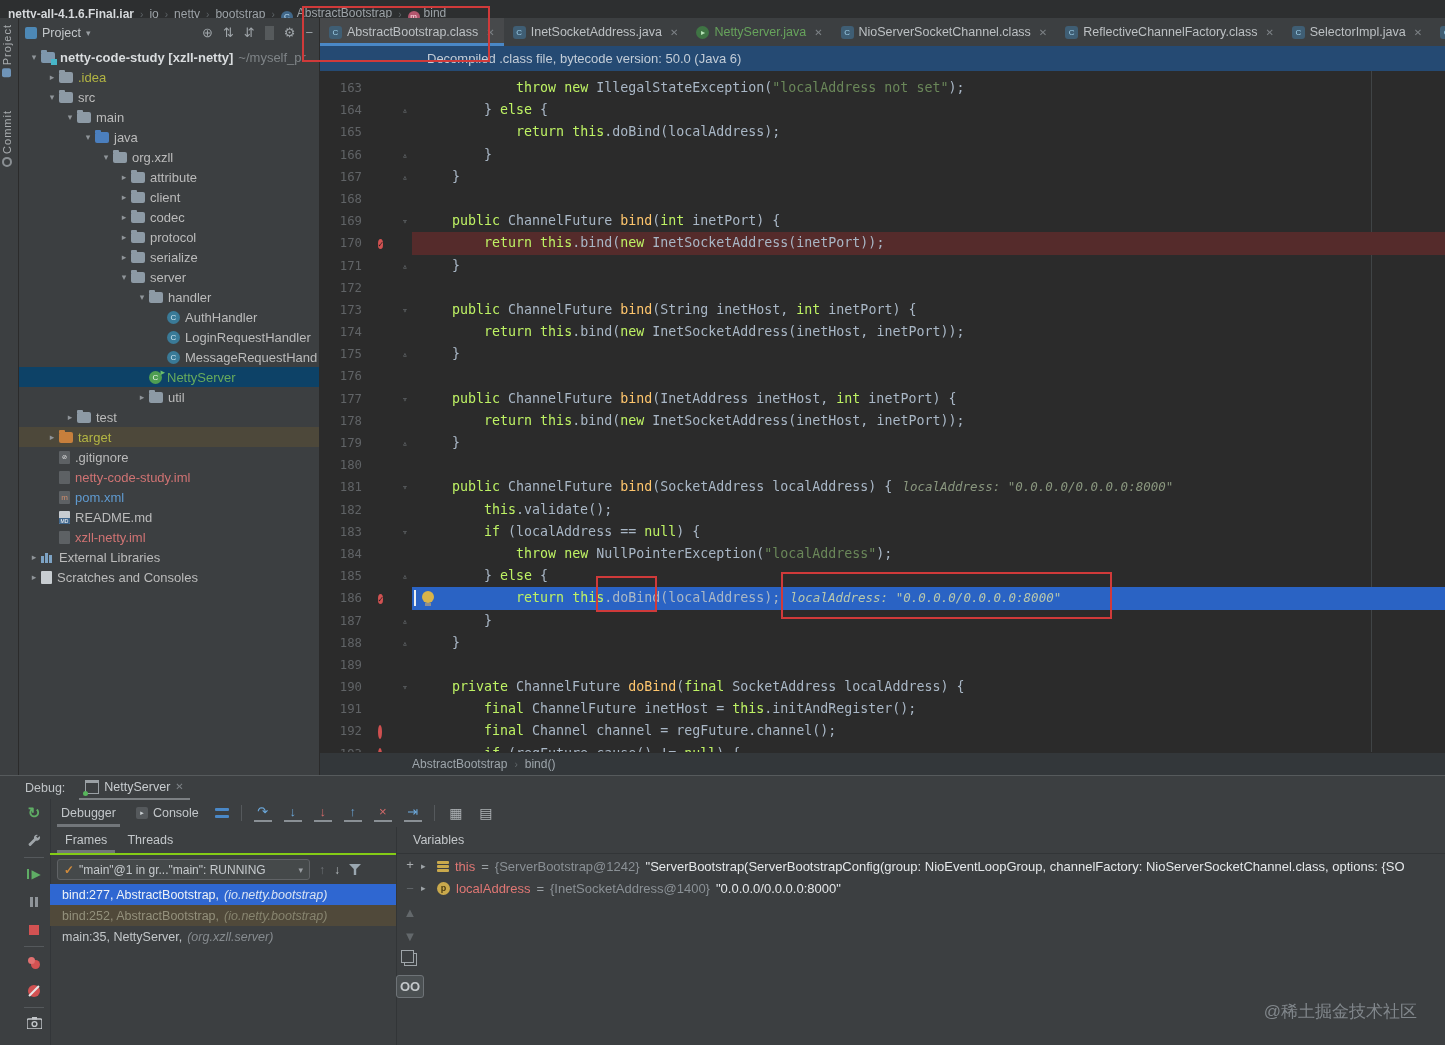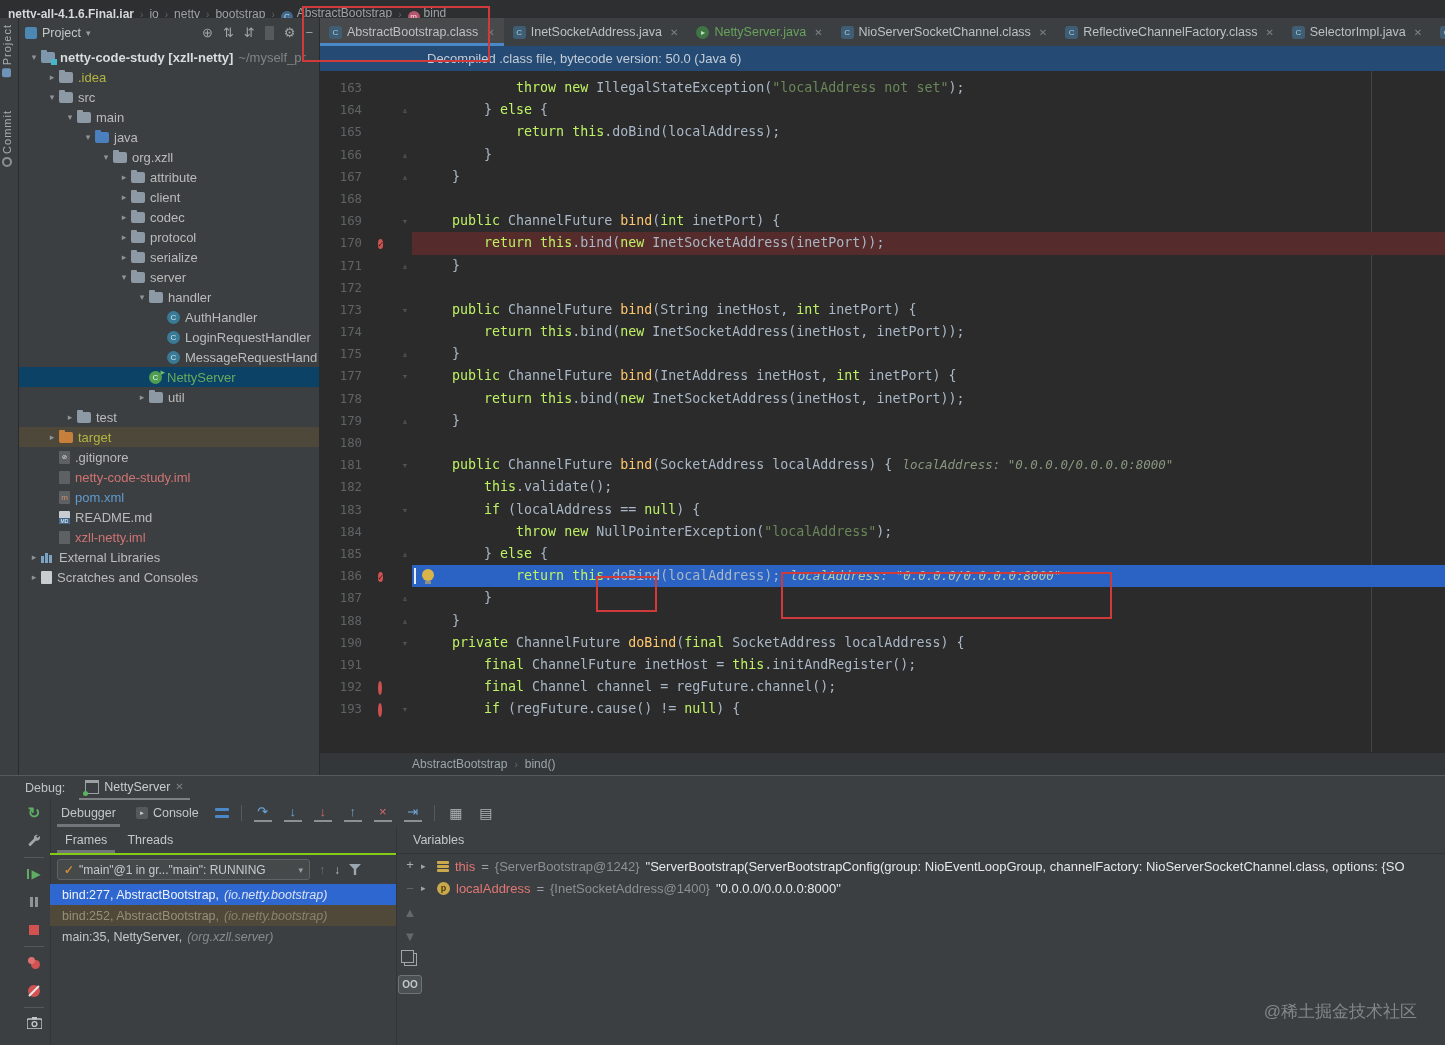--- a/index.html
+++ b/index.html
@@ -133,21 +133,21 @@
   .frow .pkg{font-style:italic;margin-left:5px;}
   .frow.sel{background:#2f67d1;color:#eef2f6;}
   .frow.sel .pkg{color:#d7e2f2;}
   .frow.dim{background:#50493a;color:#93907c;}
   .frow.dim .pkg{color:#87846f;}
   .frow.norm .pkg{color:#868b8f;}
   .vars-pane{position:absolute;left:396px;top:51px;right:0;bottom:0;border-left:1px solid #323537;}
   .vars-header{height:26px;display:flex;align-items:center;padding-left:16px;color:#c3c7ca;border-bottom:1px solid #323537;}
   .vars-strip{position:absolute;left:2px;top:30px;width:22px;display:flex;flex-direction:column;align-items:center;gap:9px;color:#a9adb0;font-size:13px;}
   .vars-strip .dim{color:#63686b;}
-  .glasses{border:1px solid #6e7377;background:#4b5052;border-radius:3px;font-size:10px;font-weight:bold;padding:3px 3px;color:#c3c7ca;letter-spacing:0;}
+  .glasses{border:1px solid #6e7377;background:#4b5052;border-radius:3px;font-size:13px;font-weight:bold;padding:3px 3px;color:#c3c7ca;letter-spacing:0;}
   .copy-ic{width:11px;height:11px;border:1px solid #9fa5a9;position:relative;background:#3c3f41;}
   .copy-ic:before{content:"";position:absolute;left:-4px;top:-4px;width:11px;height:11px;border:1px solid #9fa5a9;background:#3c3f41;}
   .vrows{position:absolute;left:24px;top:28px;right:0;}
   .vrow{height:22px;display:flex;align-items:center;gap:6px;white-space:nowrap;overflow:hidden;font-size:13px;}
   .vrow .chev{color:#9fa5a9;font-size:9px;width:10px;}
   .v-name{color:#e07774;}
   .v-eq{color:#9aa0a4;}
   .v-ref{color:#8a9095;}
   .v-str{color:#e4e7e9;}
   .vic-this{display:flex;flex-direction:column;gap:1px;width:12px;}
@@ -390,32 +390,34 @@
             <div class="cl"><span class="ln">166</span><span class="bp-slot"></span><span class="fold-slot">▵</span><span class="bar"><span class="tk-p">        }</span></span></div>
             <div class="cl"><span class="ln">167</span><span class="bp-slot"></span><span class="fold-slot">▵</span><span class="bar"><span class="tk-p">    }</span></span></div>
             <div class="cl"><span class="ln">168</span><span class="bp-slot"></span><span class="fold-slot"></span><span class="bar"></span></div>
             <div class="cl"><span class="ln">169</span><span class="bp-slot"></span><span class="fold-slot">▿</span><span class="bar"><span class="tk-p">    </span><span class="tk-k">public</span><span class="tk-p"> ChannelFuture </span><span class="tk-m">bind</span><span class="tk-p">(</span><span class="tk-k">int</span><span class="tk-p"> inetPort) {</span></span></div>
             <div class="cl hl-red"><span class="ln">170</span><span class="bp-slot"><span class="bpdot">✓</span></span><span class="fold-slot"></span><span class="bar"><span class="tk-p">        </span><span class="tk-k">return</span><span class="tk-p"> </span><span class="tk-k">this</span><span class="tk-p">.bind(</span><span class="tk-k">new</span><span class="tk-p"> InetSocketAddress(inetPort));</span></span></div>
             <div class="cl"><span class="ln">171</span><span class="bp-slot"></span><span class="fold-slot">▵</span><span class="bar"><span class="tk-p">    }</span></span></div>
             <div class="cl"><span class="ln">172</span><span class="bp-slot"></span><span class="fold-slot"></span><span class="bar"></span></div>
             <div class="cl"><span class="ln">173</span><span class="bp-slot"></span><span class="fold-slot">▿</span><span class="bar"><span class="tk-p">    </span><span class="tk-k">public</span><span class="tk-p"> ChannelFuture </span><span class="tk-m">bind</span><span class="tk-p">(String inetHost, </span><span class="tk-k">int</span><span class="tk-p"> inetPort) {</span></span></div>
             <div class="cl"><span class="ln">174</span><span class="bp-slot"></span><span class="fold-slot"></span><span class="bar"><span class="tk-p">        </span><span class="tk-k">return</span><span class="tk-p"> </span><span class="tk-k">this</span><span class="tk-p">.bind(</span><span class="tk-k">new</span><span class="tk-p"> InetSocketAddress(inetHost, inetPort));</span></span></div>
             <div class="cl"><span class="ln">175</span><span class="bp-slot"></span><span class="fold-slot">▵</span><span class="bar"><span class="tk-p">    }</span></span></div>
+            <div class="cl"><span class="ln">176</span><span class="bp-slot"></span><span class="fold-slot"></span><span class="bar"></span></div>
             <div class="cl"><span class="ln">177</span><span class="bp-slot"></span><span class="fold-slot">▿</span><span class="bar"><span class="tk-p">    </span><span class="tk-k">public</span><span class="tk-p"> ChannelFuture </span><span class="tk-m">bind</span><span class="tk-p">(InetAddress inetHost, </span><span class="tk-k">int</span><span class="tk-p"> inetPort) {</span></span></div>
             <div class="cl"><span class="ln">178</span><span class="bp-slot"></span><span class="fold-slot"></span><span class="bar"><span class="tk-p">        </span><span class="tk-k">return</span><span class="tk-p"> </span><span class="tk-k">this</span><span class="tk-p">.bind(</span><span class="tk-k">new</span><span class="tk-p"> InetSocketAddress(inetHost, inetPort));</span></span></div>
             <div class="cl"><span class="ln">179</span><span class="bp-slot"></span><span class="fold-slot">▵</span><span class="bar"><span class="tk-p">    }</span></span></div>
             <div class="cl"><span class="ln">180</span><span class="bp-slot"></span><span class="fold-slot"></span><span class="bar"></span></div>
             <div class="cl"><span class="ln">181</span><span class="bp-slot"></span><span class="fold-slot">▿</span><span class="bar"><span class="tk-p">    </span><span class="tk-k">public</span><span class="tk-p"> ChannelFuture </span><span class="tk-m">bind</span><span class="tk-p">(SocketAddress localAddress) {</span><span class="tk-h">localAddress: "0.0.0.0/0.0.0.0:8000"</span></span></div>
             <div class="cl"><span class="ln">182</span><span class="bp-slot"></span><span class="fold-slot"></span><span class="bar"><span class="tk-p">        </span><span class="tk-k">this</span><span class="tk-p">.validate();</span></span></div>
             <div class="cl"><span class="ln">183</span><span class="bp-slot"></span><span class="fold-slot">▿</span><span class="bar"><span class="tk-p">        </span><span class="tk-k">if</span><span class="tk-p"> (localAddress == </span><span class="tk-k">null</span><span class="tk-p">) {</span></span></div>
             <div class="cl"><span class="ln">184</span><span class="bp-slot"></span><span class="fold-slot"></span><span class="bar"><span class="tk-p">            </span><span class="tk-k">throw</span><span class="tk-p"> </span><span class="tk-k">new</span><span class="tk-p"> NullPointerException(</span><span class="tk-s">"localAddress"</span><span class="tk-p">);</span></span></div>
             <div class="cl"><span class="ln">185</span><span class="bp-slot"></span><span class="fold-slot">▵</span><span class="bar"><span class="tk-p">        } </span><span class="tk-k">else</span><span class="tk-p"> {</span></span></div>
             <div class="cl hl-blue"><span class="ln">186</span><span class="bp-slot"><span class="bpdot">✓</span></span><span class="fold-slot"></span><span class="bar"><span class="caret"></span><span class="bulb"></span><span class="tk-p">            </span><span class="tk-k">return</span><span class="tk-p"> </span><span class="tk-k">this</span><span class="tk-p">.doBind(localAddress);</span><span class="tk-h">localAddress: "0.0.0.0/0.0.0.0:8000"</span></span></div>
             <div class="cl"><span class="ln">187</span><span class="bp-slot"></span><span class="fold-slot">▵</span><span class="bar"><span class="tk-p">        }</span></span></div>
             <div class="cl"><span class="ln">188</span><span class="bp-slot"></span><span class="fold-slot">▵</span><span class="bar"><span class="tk-p">    }</span></span></div>
+            <div class="cl"><span class="ln">189</span><span class="bp-slot"></span><span class="fold-slot"></span><span class="bar"></span></div>
             <div class="cl"><span class="ln">190</span><span class="bp-slot"></span><span class="fold-slot">▿</span><span class="bar"><span class="tk-p">    </span><span class="tk-k">private</span><span class="tk-p"> ChannelFuture </span><span class="tk-m">doBind</span><span class="tk-p">(</span><span class="tk-k">final</span><span class="tk-p"> SocketAddress localAddress) {</span></span></div>
             <div class="cl"><span class="ln">191</span><span class="bp-slot"></span><span class="fold-slot"></span><span class="bar"><span class="tk-p">        </span><span class="tk-k">final</span><span class="tk-p"> ChannelFuture inetHost = </span><span class="tk-k">this</span><span class="tk-p">.initAndRegister();</span></span></div>
             <div class="cl"><span class="ln">192</span><span class="bp-slot"><span class="bpdot hollow"></span></span><span class="fold-slot"></span><span class="bar"><span class="tk-p">        </span><span class="tk-k">final</span><span class="tk-p"> Channel channel = regFuture.channel();</span></span></div>
             <div class="cl"><span class="ln">193</span><span class="bp-slot"><span class="bpdot hollow"></span></span><span class="fold-slot">▿</span><span class="bar"><span class="tk-p">        </span><span class="tk-k">if</span><span class="tk-p"> (regFuture.cause() != </span><span class="tk-k">null</span><span class="tk-p">) {</span></span></div>
           </div>
       </div>
       <div class="ed-crumb">
         <span>AbstractBootstrap</span>
         <span class="sep">›</span>
         <span>bind()</span>

